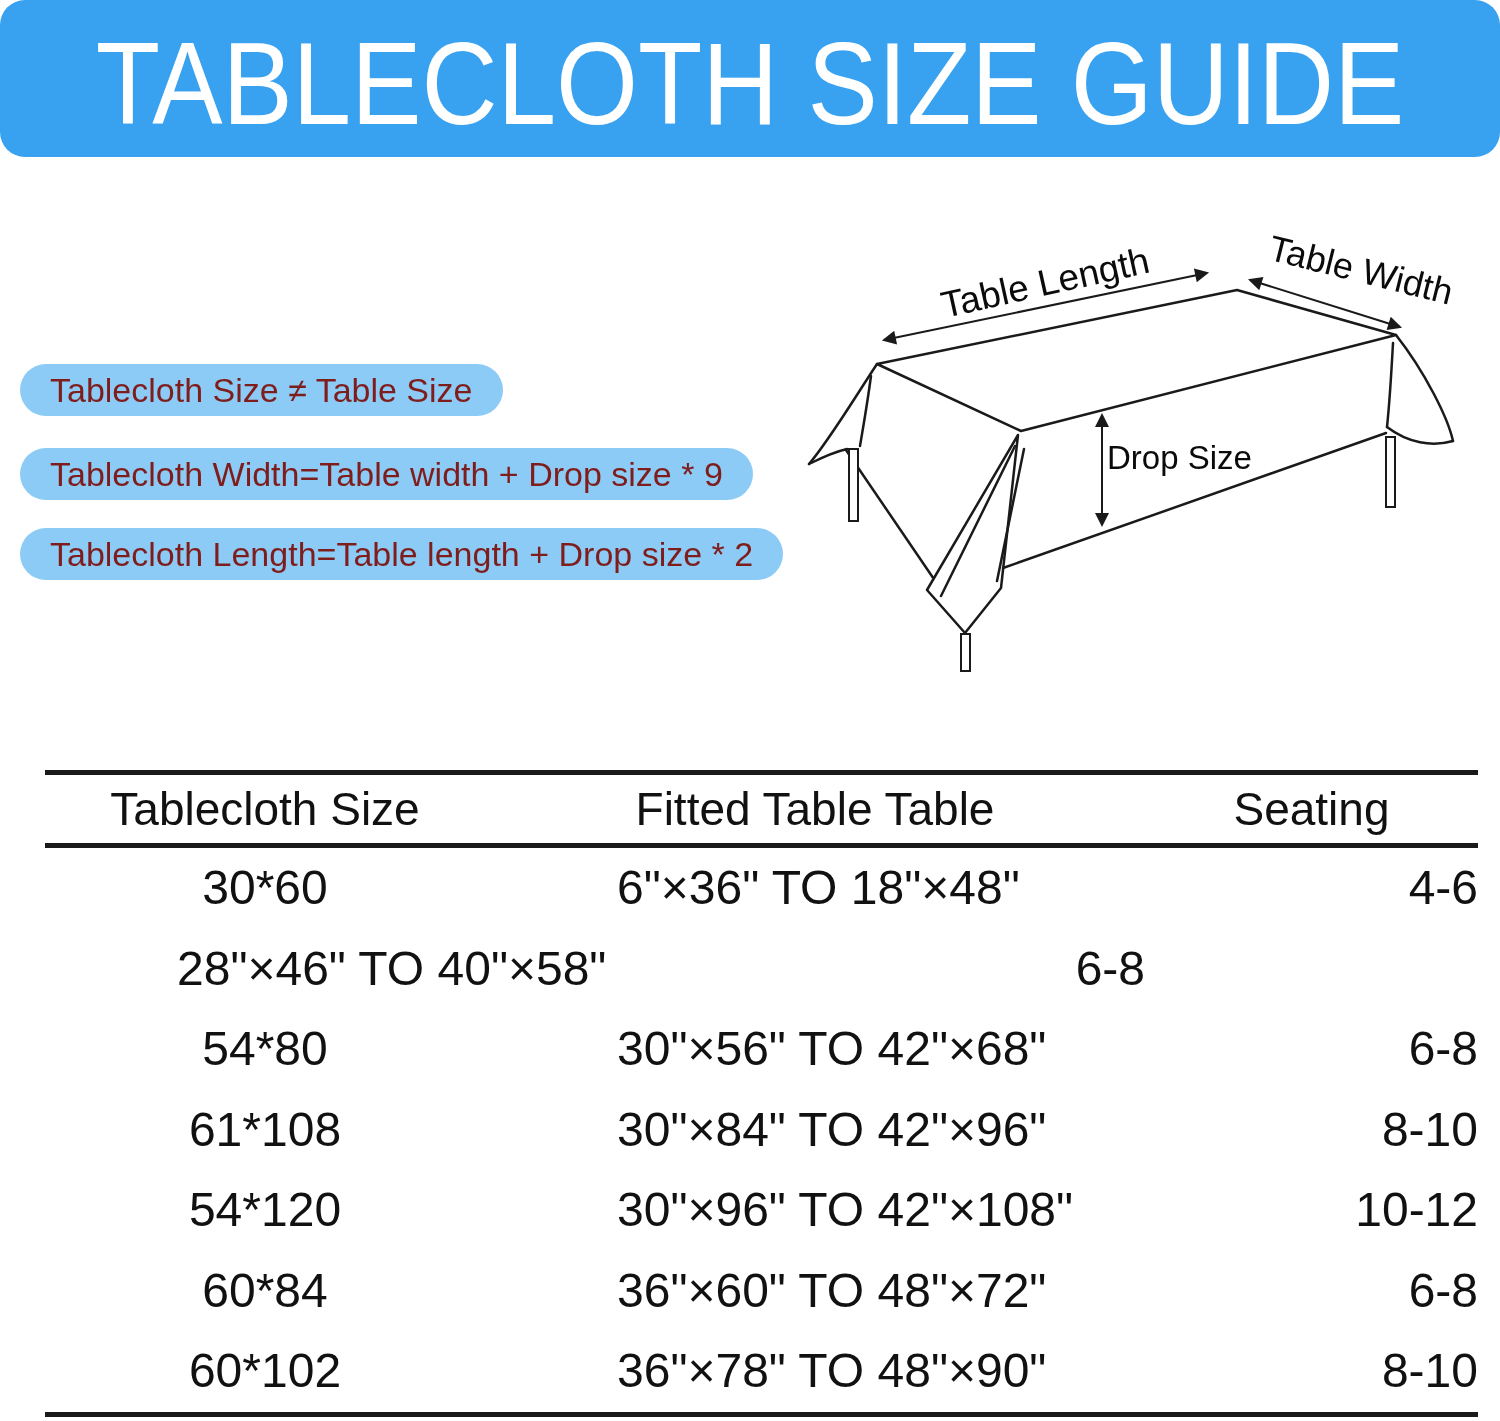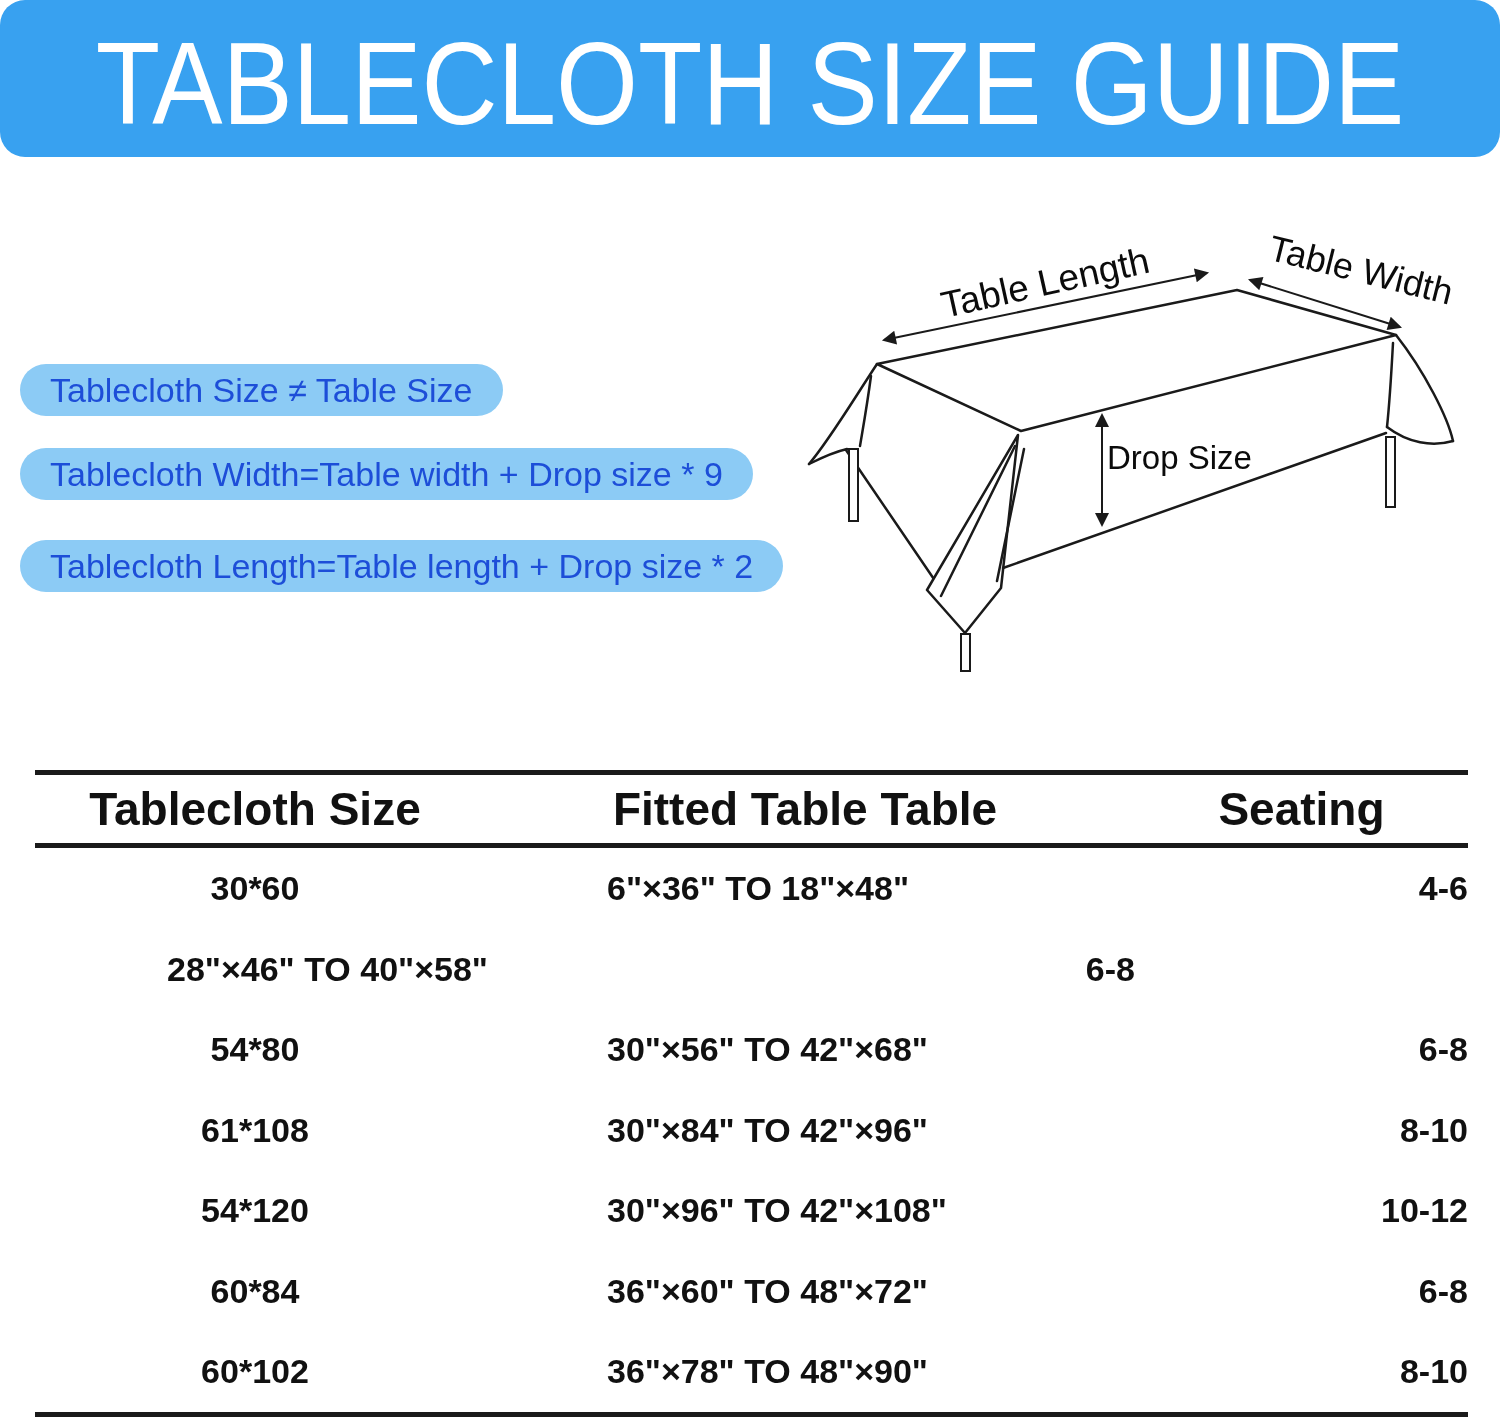--- a/index.html
+++ b/index.html
@@ -18,41 +18,41 @@
   .banner h1{
     width:100%;height:157px;line-height:168px;text-align:center;
     color:#ffffff;font-size:117px;font-weight:400;white-space:nowrap;
     transform:scaleX(0.9);transform-origin:50% 50%;
   }
 
   
   .pill{
     position:absolute;left:20px;height:52px;line-height:52px;
     background:var(--pill-blue);border-radius:26px;
-    padding:0 30px;font-size:34px;color:#1d4ed8;white-space:nowrap;
+    padding:0 30px;font-size:34px;color:#7f1d1d;white-space:nowrap;
   }
   .pill-1{top:364px;}
   .pill-2{top:448px;}
-  .pill-3{top:528px;margin-top:12px;}
+  .pill-3{top:528px;}
 
   
   .diagram{position:absolute;left:780px;top:220px;width:720px;height:480px;}
   .diagram .stroke{fill:none;stroke:var(--line-black);stroke-width:2.5;stroke-linecap:round;stroke-linejoin:round;}
   .diagram .face{fill:#ffffff;stroke:var(--line-black);stroke-width:2.5;stroke-linejoin:round;}
   .diagram .leg{fill:#ffffff;stroke:var(--line-black);stroke-width:2;}
   .diagram .dim{fill:none;stroke:var(--line-black);stroke-width:2;}
   .diagram text{fill:#0b0b0b;font-family:"Liberation Sans","DejaVu Sans",sans-serif;}
 
   
-  .size-table{position:absolute;left:35px;top:770px;width:1433px;font-weight:bold;}
+  .size-table{position:absolute;left:45px;top:770px;width:1433px;}
   .rule{height:5px;background:var(--line-black);}
   .thead,.trow{display:grid;grid-template-columns:440px 660px 333px;}
   .thead{height:68px;line-height:68px;font-size:46px;}
   .thead .cell{text-align:center;white-space:nowrap;}
-  .trow{height:80.5px;line-height:80.5px;font-size:34px;}
+  .trow{height:80.5px;line-height:80.5px;font-size:48px;}
   .trow .cell{white-space:nowrap;}
   .trow .c1{text-align:center;}
   .trow .c2{text-align:left;padding-left:132px;}
   .trow .c3{text-align:right;padding-left:40px;}
 </style>
 </head>
 <body>
 
 <div class="page">
 

